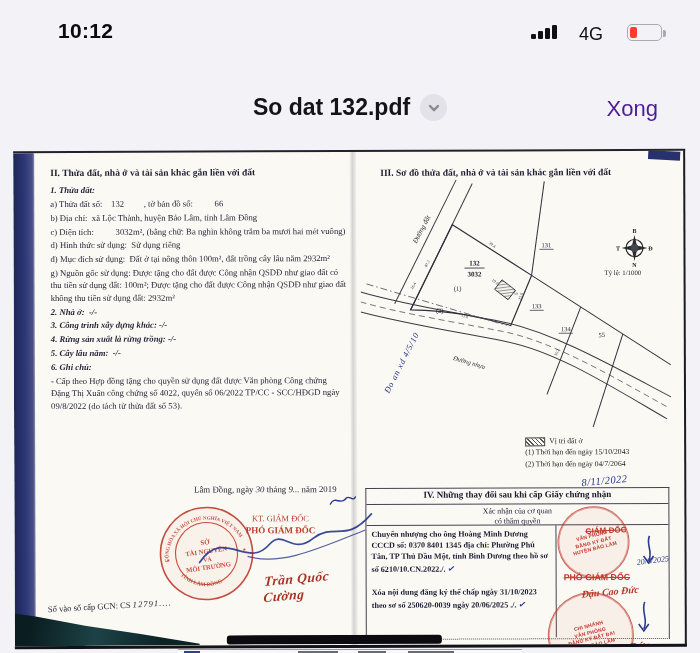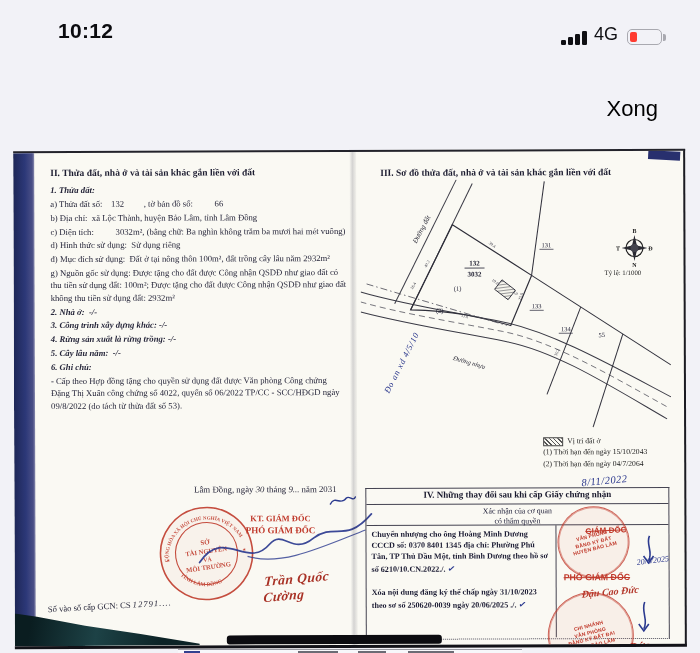--- a/index.html
+++ b/index.html
@@ -2,36 +2,36 @@
 <html><head>
 <meta charset="utf-8">
 <style>
   * { margin:0; padding:0; box-sizing:border-box; }
   html,body { width:700px; height:653px; }
   body { font-family:"Liberation Sans", sans-serif; background:#f2f2f7; position:relative; overflow:hidden; }
 
   
   .statusbar { position:absolute; top:0; left:0; width:700px; height:58px; }
   .time { position:absolute; top:19px; left:58px; font-size:21px; font-weight:700; color:#0b0b0f; letter-spacing:.3px; }
-  .sb-right { position:absolute; top:24px; right:38px; display:flex; align-items:flex-end; gap:7px; }
+  .sb-right { position:absolute; top:24px; right:38px; display:flex; align-items:flex-start; gap:22px; }
   .signal { display:flex; align-items:flex-end; gap:2.5px; height:15px; }
   .signal i { display:block; width:4.5px; background:#101014; border-radius:1.2px; }
   .signal i:nth-child(1){height:5px;} .signal i:nth-child(2){height:8px;}
   .signal i:nth-child(3){height:11px;} .signal i:nth-child(4){height:14.5px;}
   .nettype { font-size:18px; color:#101014; }
   .battery { position:relative; width:35px; height:16.5px; border:1.5px solid #a9a9b0; border-radius:5px; margin-left:2px; }
   .battery .fill { position:absolute; left:2px; top:2px; bottom:2px; width:7px; background:#ff3b30; border-radius:2px; }
   .battery:after { content:""; position:absolute; right:-4.5px; top:4.5px; width:3px; height:7px; background:#a9a9b0; border-radius:0 2px 2px 0; }
 
   
   .header { position:absolute; top:90px; left:0; width:700px; height:48px; }
   .title-wrap { position:absolute; left:0; right:0; top:4px; display:flex; justify-content:center; align-items:center; gap:10px; }
   .pdf-title { font-size:23px; font-weight:700; color:#141418; }
   .chev-btn { width:27px; height:27px; border-radius:50%; background:#e3e2e9; display:flex; align-items:center; justify-content:center; }
-  .done-btn { position:absolute; right:42px; top:6px; font-size:22px; color:#000000; }
+  .done-btn { position:absolute; right:42px; top:6px; font-size:22px; color:#4c1d95; }
 
   
   .photo { position:absolute; top:150px; left:14px; width:672px; height:498px; background:#faf9f3;
            border-top:2px solid #23232b; border-right:2px solid #1b1b22; border-bottom:3px solid #121218;
            transform:rotate(-0.2deg); overflow:hidden; font-family:"Liberation Serif", serif; color:#26263a; }
   .bluespine { position:absolute; left:0; top:0; bottom:0; width:21px;
                background:linear-gradient(90deg,#1e2757 0%, #2c3878 55%, #4a4f86 90%, #8a8cae 100%); }
   .bluecorner { position:absolute; right:3px; top:0px; width:32px; height:9px; background:#28306e; transform:rotate(3deg); }
   .fold { position:absolute; left:336px; top:0; bottom:0; width:7px;
           background:linear-gradient(90deg, rgba(0,0,0,0) 0%, rgba(40,40,60,.18) 45%, rgba(0,0,0,.03) 100%); }
@@ -46,35 +46,35 @@
 
   
   .h2sec { position:absolute; top:15px; left:16px; width:295px; font-size:9.5px; font-weight:bold; color:#1c1c30; }
   .lines { position:absolute; top:31px; left:16px; width:296px; font-size:8.7px; line-height:1.42; }
   .ln { white-space:pre-wrap; margin-bottom:1.5px; }
   .em { font-weight:bold; font-style:italic; }
   .dateline { position:absolute; top:332px; left:130px; width:200px; text-align:center; font-size:8.8px; }
   .dateline .hwd { font-style:italic; color:#223; }
   .dept { position:absolute; top:345px; left:40px; width:280px; text-align:center; font-size:9.3px; font-weight:bold; color:#17172b; }
   .paraph { position:absolute; top:341px; right:-6px; }
-  .ktgd { position:absolute; top:362px; left:180px; width:130px; text-align:center; font-size:8.4px; font-weight:bold; color:#c0392b; }
+  .ktgd { position:absolute; top:362px; left:180px; width:130px; text-align:center; font-size:8.4px; font-weight:normal; color:#c0392b; }
   .phogd { position:absolute; top:373px; left:180px; width:130px; text-align:center; font-size:9px; font-weight:bold; color:#c0392b; }
   .sealL { position:absolute; top:352px; left:122px; width:98px; height:98px; }
   .sigL { position:absolute; top:352px; left:160px; width:180px; height:72px; }
   .signerL { position:absolute; top:418px; left:228px; font-size:13.5px; color:#a83125; font-style:italic; font-weight:bold;
              transform:rotate(-5deg) skewX(-8deg); letter-spacing:.5px; }
   .gcn { position:absolute; top:448px; left:12px; font-size:8.6px; transform:rotate(-3deg); color:#1e1e32; }
   .gcn .hwno { font-style:italic; letter-spacing:1px; }
 
   
   .h3sec { position:absolute; top:16px; left:24px; width:290px; font-size:9.5px; font-weight:bold; color:#1c1c30; }
   .compass { position:absolute; top:76px; left:258px; width:40px; height:40px; }
   .scale { position:absolute; top:118px; left:248px; font-size:6.8px; color:#222; }
   .mapsvg { position:absolute; top:28px; left:4px; }
-  .legend { position:absolute; top:284px; left:186px; font-size:7.6px; color:#222; line-height:1.5; }
+  .legend { position:absolute; top:284px; left:168px; font-size:7.6px; color:#222; line-height:1.5; }
   .legend .sw { display:inline-block; width:20px; height:9px; border:1px solid #444; vertical-align:middle; margin-right:4px;
                 background:repeating-linear-gradient(45deg, rgba(0,0,0,0) 0 2px, #555 2px 3px); }
   .hwdate { position:absolute; top:324px; left:224px; font-size:10.5px; color:#27348b; font-style:italic;
             transform:rotate(-5deg); z-index:5; letter-spacing:.5px; }
   .ivtable { position:absolute; top:336px; left:8px; width:304px; height:152px; border:1.5px solid #454452;
              border-bottom:1.6px dotted #55545f; }
   .iv-title { height:16px; text-align:center; font-size:9px; font-weight:bold; border-bottom:1.3px solid #454452; color:#17172b; padding-top:1px; }
   .iv-head { display:flex; height:21px; border-bottom:1.3px solid #454452; }
   .iv-h1 { width:190px; border-right:1.3px solid #454452; text-align:center; font-size:8.4px; padding-top:4px; color:#20203a; }
   .iv-h2 { flex:1; text-align:center; font-size:7.8px; line-height:1.25; padding-top:2px; color:#20203a; }
@@ -121,20 +121,28 @@
         <i></i>
       </div>
     <div class="nettype">4G</div>
     <div class="battery">
         <div class="fill"></div>
       </div>
   </div>
 </div>
 
 <div class="header">
+  <div class="title-wrap">
+    <span class="pdf-title">So dat 132.pdf</span>
+    <span class="chev-btn">
+      <svg width="14" height="14" viewBox="0 0 14 14">
+        <path d="M3 5 L7 9.2 L11 5" fill="none" stroke="#8a8a90" stroke-width="2.4" stroke-linecap="round" stroke-linejoin="round"></path>
+      </svg>
+    </span>
+  </div>
   <div class="done-btn">Xong</div>
 </div>
 
 <div class="photo">
   <div class="bluespine"></div>
   <div class="bluecorner"></div>
 
   <div class="page pageL">
     <div class="h2sec">II. Thửa đất, nhà ở và tài sản khác gắn liền với đất</div>
     <div class="lines">
@@ -149,21 +157,21 @@
       <div class="ln em">3. Công trình xây dựng khác: -/-</div>
       <div class="ln em">4. Rừng sản xuất là rừng trồng: -/-</div>
       <div class="ln em">5. Cây lâu năm:  -/-</div>
       <div class="ln em">6. Ghi chú:</div>
       <div class="ln">- Cấp theo Hợp đồng tặng cho quyền sử dụng đất được Văn phòng Công chứng Đặng Thị Xuân công chứng số 4022, quyển số 06/2022 TP/CC - SCC/HĐGD ngày 09/8/2022 (do tách từ thửa đất số 53).</div>
     </div>
 
     <div class="dateline">
       <span>Lâm Đồng, ngày</span> <span class="hwd">30</span>
       <span>tháng</span> <span class="hwd">9...</span>
-      <span>năm 2031</span>
+      <span>năm 2019</span>
     </div>
     <svg class="paraph" width="28" height="16" viewBox="0 0 28 16">
       <path d="M2,11 C7,2 12,13 18,5 C21,2 25,9 27,4" fill="none" stroke="#2b3a8f" stroke-width="1.4" stroke-linecap="round"></path>
     </svg>
     <div class="ktgd">KT. GIÁM ĐỐC</div>
     <div class="phogd">PHÓ GIÁM ĐỐC</div>
 
     <svg class="sealL" viewBox="0 0 98 98">
       <g transform="rotate(-8 49 49)" opacity="0.9">
         <circle cx="49" cy="49" r="46" fill="rgba(210,70,50,0.04)" stroke="#bf3a2b" stroke-width="1.6"></circle>

